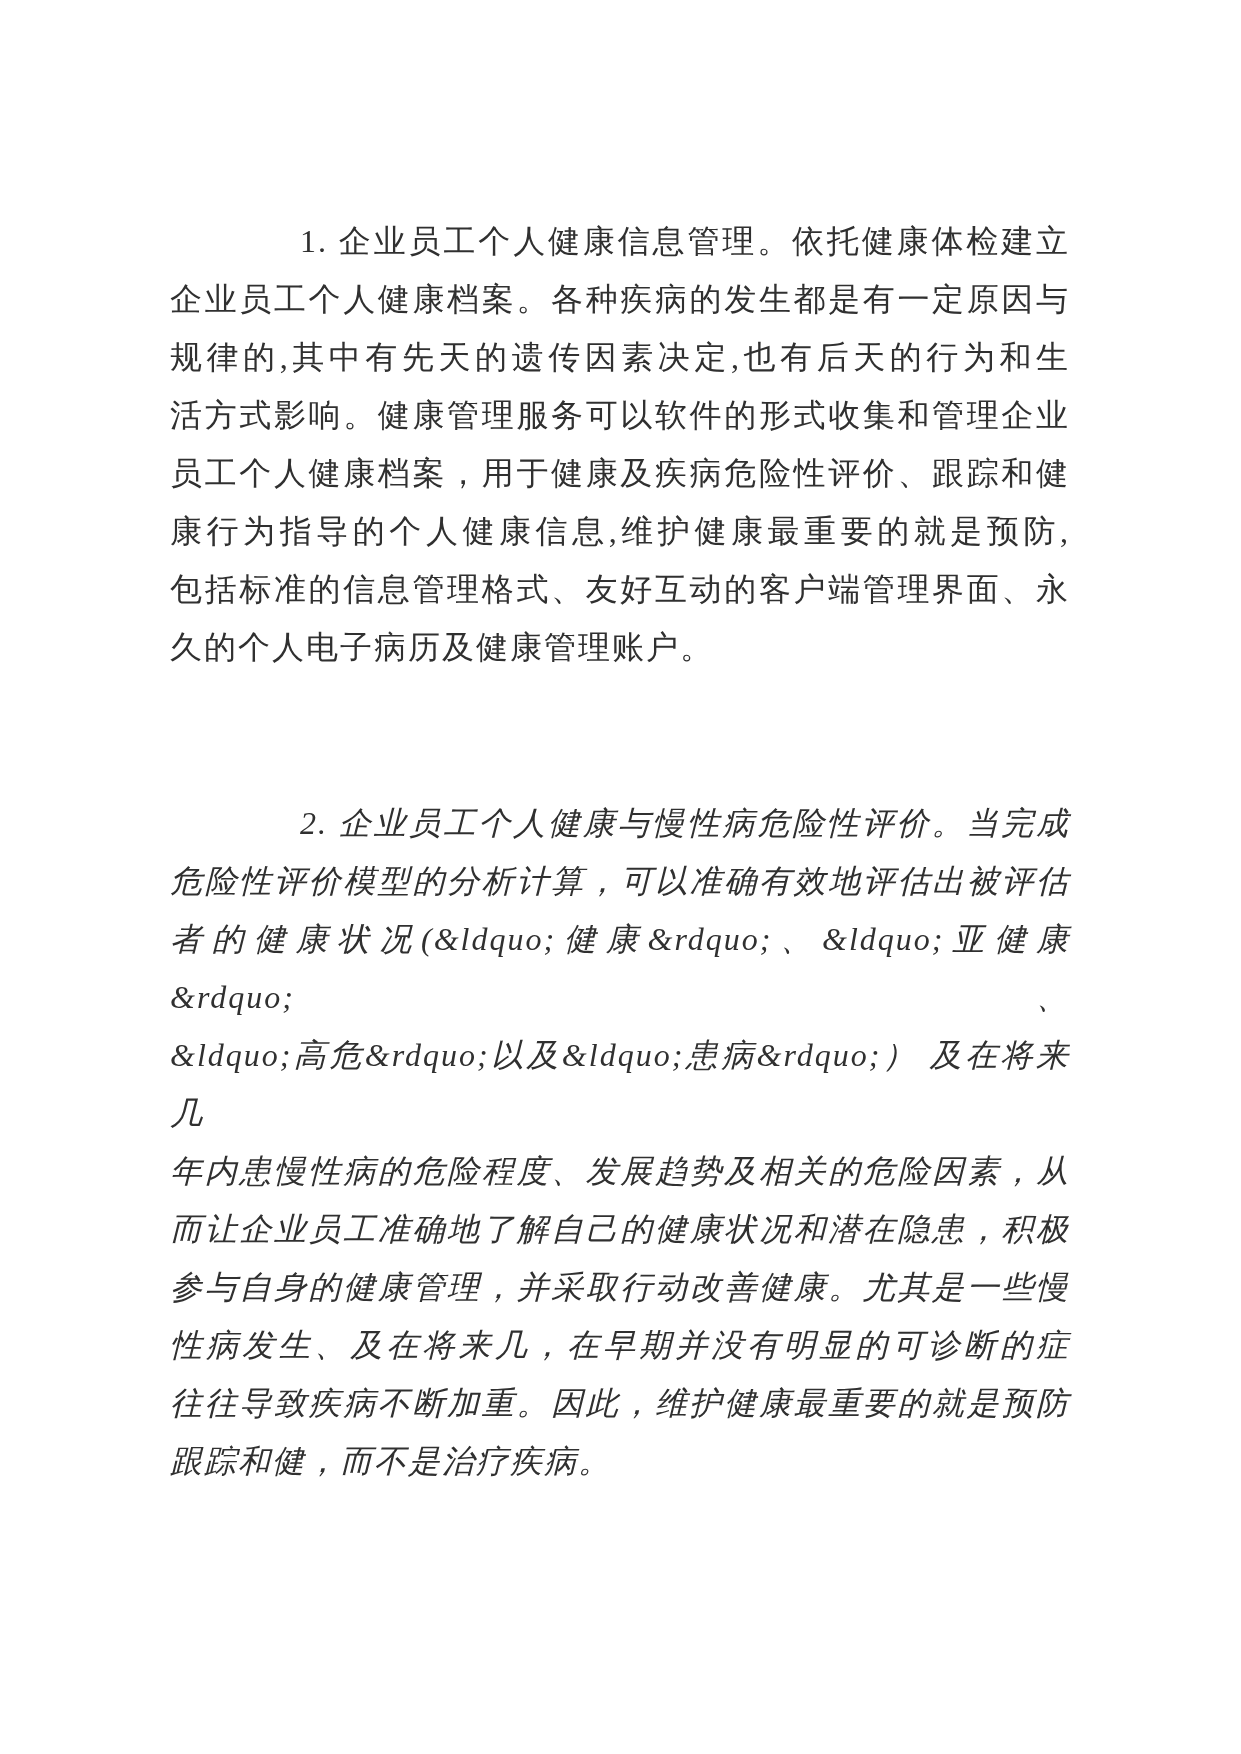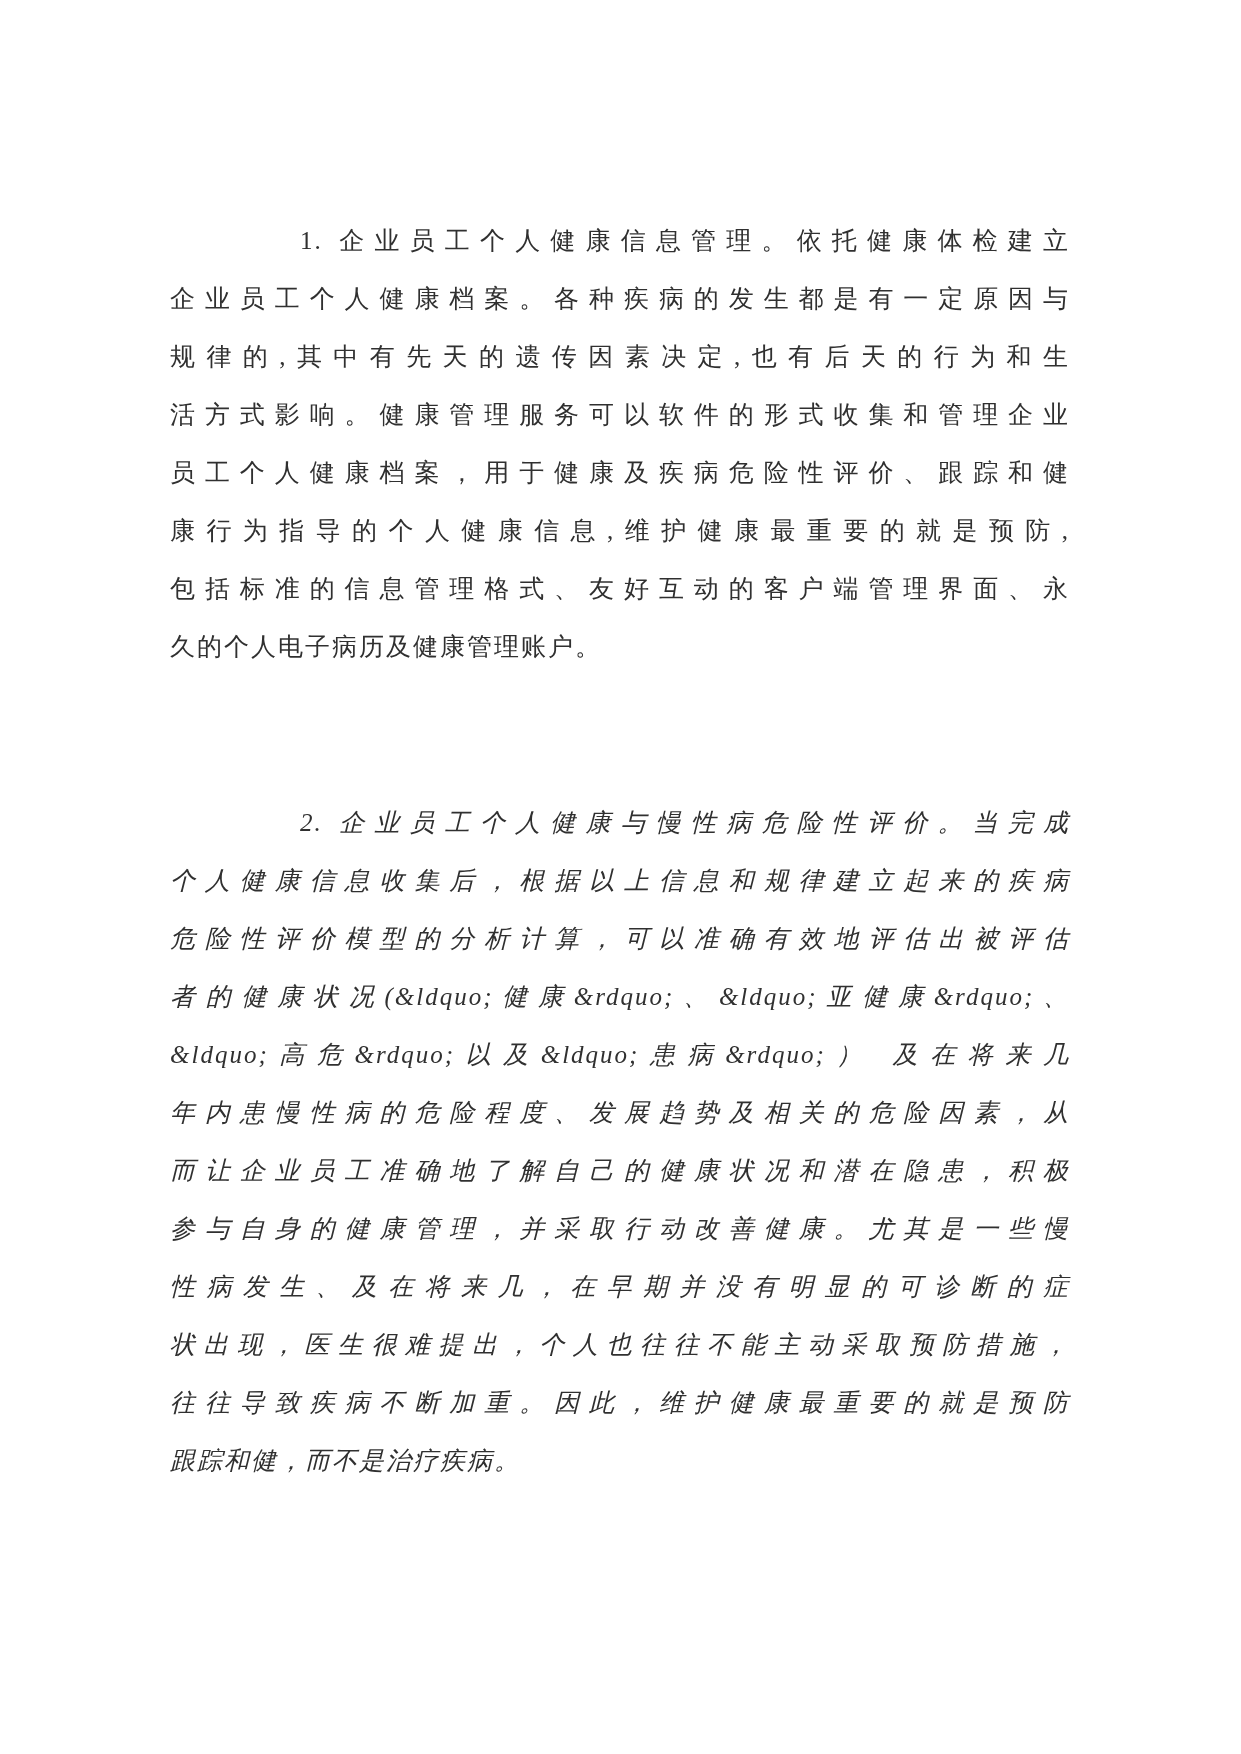--- a/index.html
+++ b/index.html
@@ -24,21 +24,21 @@
   }
   .para {
     margin: 0;
     padding: 0;
   }
   .para + .para {
     margin-top: 118px;
     font-style: italic;
   }
   .line {
-    font-size: 25px;
+    font-size: 32px;
     line-height: 58px;
     letter-spacing: 2px;
     white-space: normal;
     text-align: justify;
     
     text-align-last: justify;
     color: #303030;
     font-weight: 400;
   }
   .line.plain {
@@ -59,26 +59,24 @@
         <div class="line">企业员工个人健康档案。各种疾病的发生都是有一定原因与</div>
         <div class="line">规律的,其中有先天的遗传因素决定,也有后天的行为和生</div>
         <div class="line">活方式影响。健康管理服务可以软件的形式收集和管理企业</div>
         <div class="line">员工个人健康档案，用于健康及疾病危险性评价、跟踪和健</div>
         <div class="line">康行为指导的个人健康信息,维护健康最重要的就是预防,</div>
         <div class="line">包括标准的信息管理格式、友好互动的客户端管理界面、永</div>
         <div class="line plain">久的个人电子病历及健康管理账户。</div>
       </div>
       <div class="para">
         <div class="line indent">2. 企业员工个人健康与慢性病危险性评价。当完成</div>
-        <div class="line">个人健康信息收集后，根据以上信息和规律建立起来的疾病</div>
         <div class="line">危险性评价模型的分析计算，可以准确有效地评估出被评估</div>
         <div class="line">者的健康状况(&amp;ldquo;健康&amp;rdquo;、&amp;ldquo;亚健康&amp;rdquo;、</div>
         <div class="line">&amp;ldquo;高危&amp;rdquo;以及&amp;ldquo;患病&amp;rdquo;） 及在将来几</div>
         <div class="line">年内患慢性病的危险程度、发展趋势及相关的危险因素，从</div>
         <div class="line">而让企业员工准确地了解自己的健康状况和潜在隐患，积极</div>
         <div class="line">参与自身的健康管理，并采取行动改善健康。尤其是一些慢</div>
         <div class="line">性病发生、及在将来几，在早期并没有明显的可诊断的症</div>
-        <div class="line">状出现，医生很难提出，个人也往往不能主动采取预防措施，</div>
         <div class="line">往往导致疾病不断加重。因此，维护健康最重要的就是预防</div>
         <div class="line plain">跟踪和健，而不是治疗疾病。</div>
       </div>
     </div>
 </div>
 
 </body></html>

